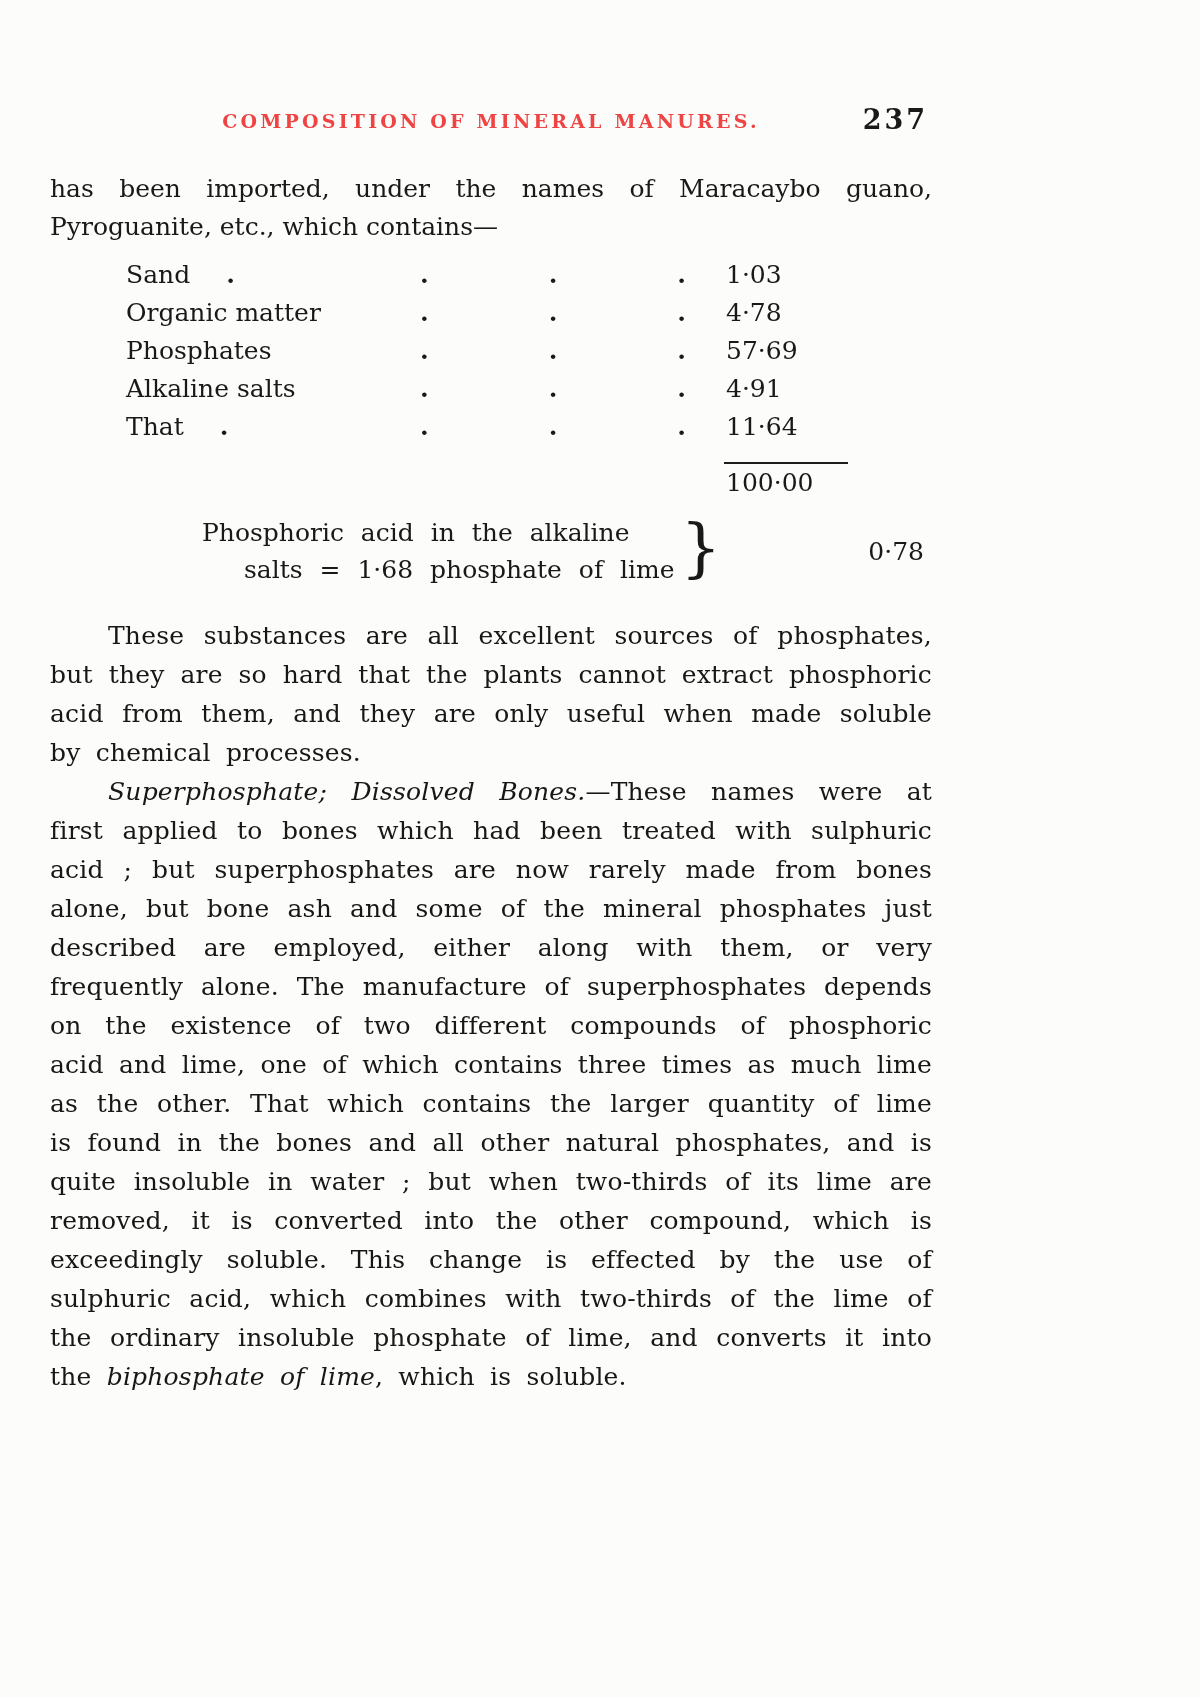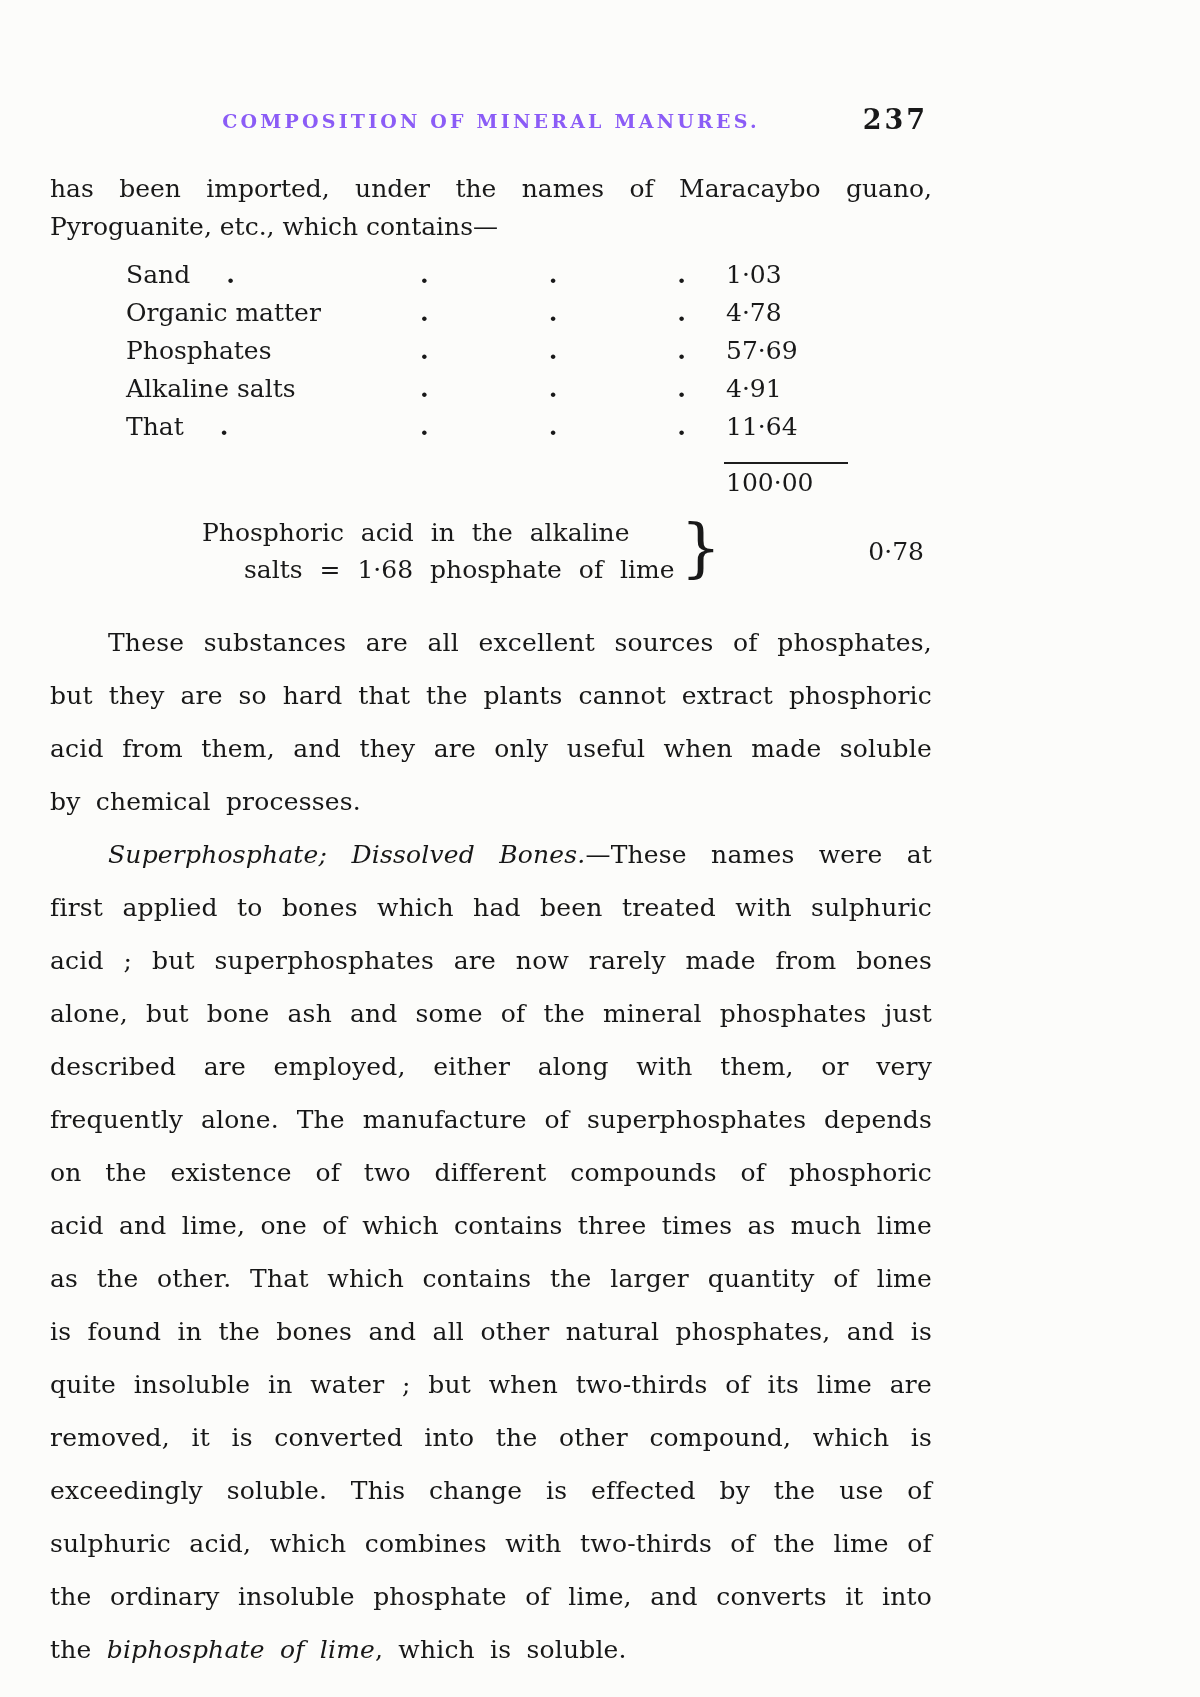--- a/index.html
+++ b/index.html
@@ -17,21 +17,21 @@
     overflow: hidden;
   }
 
   
   .header { position: relative; height: 32px; margin-bottom: 28px; }
   .header-title {
     text-align: center;
     font-size: 19px;
     font-weight: bold;
     letter-spacing: 3.2px;
-    color: #8b5cf6;
+    color: #ef4444;
   }
   .page-number {
     position: absolute;
     right: 4px;
     top: -6px;
     font-size: 27px;
     font-weight: bold;
     letter-spacing: 3px;
   }
 
@@ -54,21 +54,21 @@
   .note { display: flex; align-items: center; width: 722px; margin: 8px 0 0 76px; font-size: 25px; }
   .note-lines { line-height: 37px; word-spacing: 9px; }
   .note-line2 { padding-left: 42px; }
   .note-brace { font-size: 64px; line-height: 1; margin-left: 6px; transform: translateY(-3px); font-weight: normal; }
   .note-value { margin-left: auto; width: 122px; text-align: right; }
 
   
   .body-text {
     margin-top: 28px;
     font-size: 25px;
-    line-height: 53px;
+    line-height: 39px;
     text-align: justify;
     word-spacing: 7px;
     letter-spacing: 0.2px;
     color: #171717;
   }
   .para { text-indent: 58px; }
   .para i { font-style: italic; }
 </style>
 </head>
 <body>

